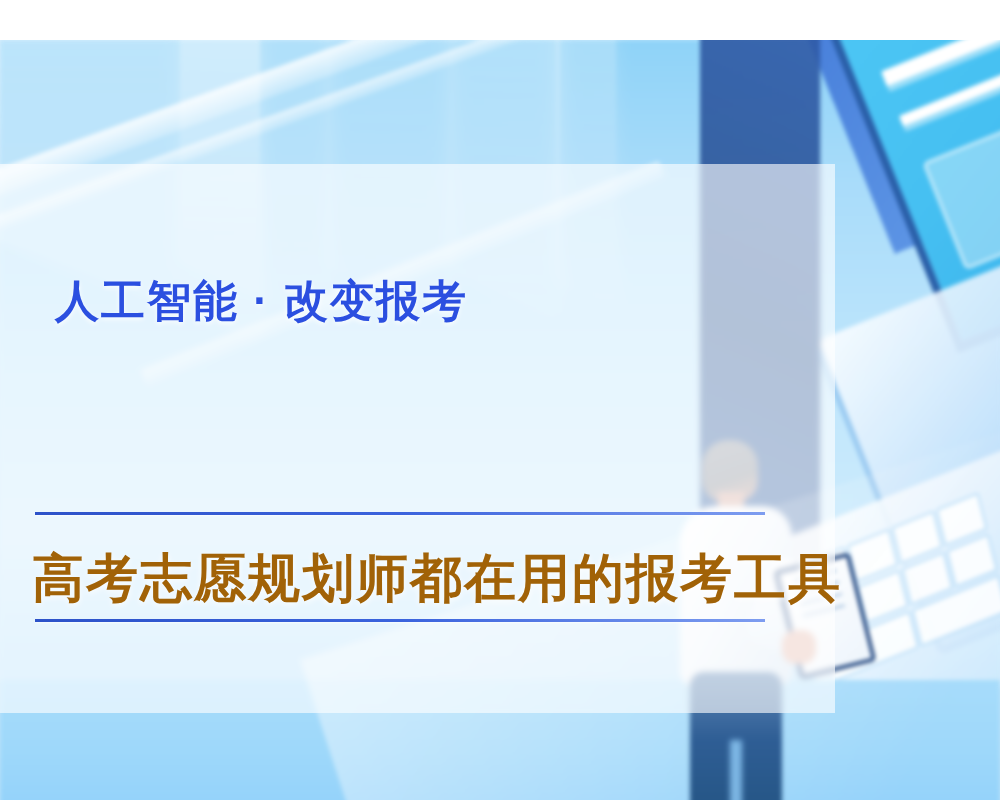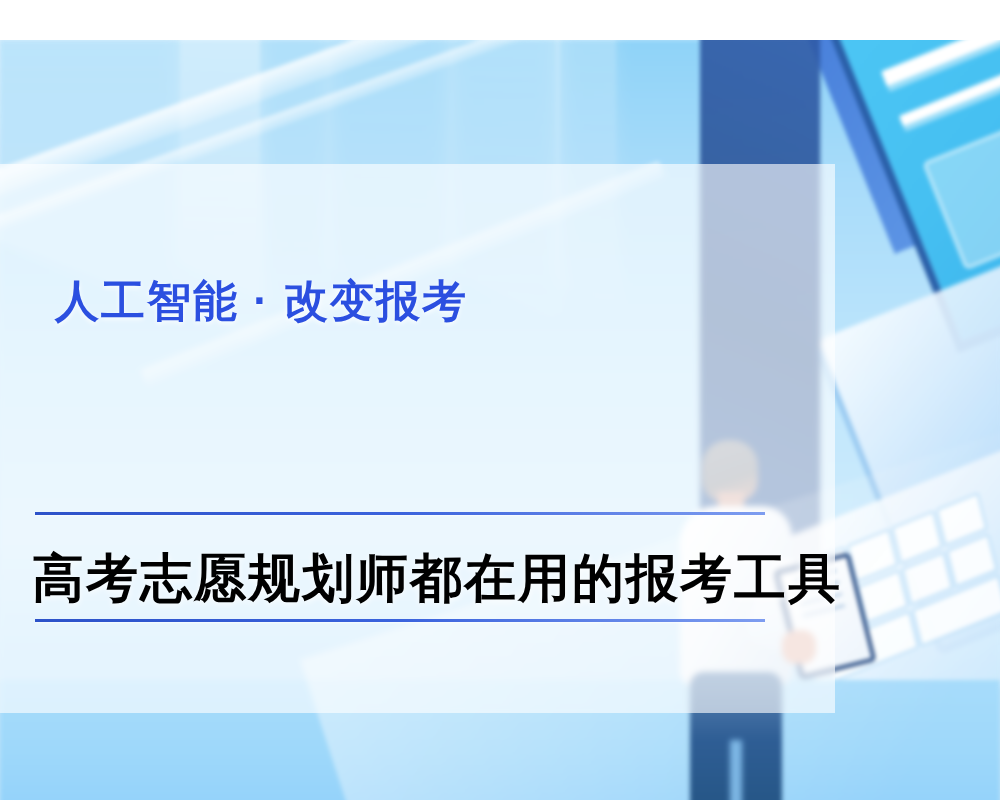--- a/index.html
+++ b/index.html
@@ -267,21 +267,21 @@
   .rule.top { top: 348px; }
   .rule.bottom { top: 455px; }
 
   .subtitle {
     position: absolute;
     left: 32px;
     top: 380px;
     font-size: 52px;
     font-weight: bold;
     letter-spacing: 2px;
-    color: #000000;
+    color: #a16207;
     white-space: nowrap;
     text-shadow: 0 2px 6px rgba(255,255,255,0.85);
   }
 </style>
 </head>
 <body>
 
 <div class="banner">
 
   <div class="bg-art">

